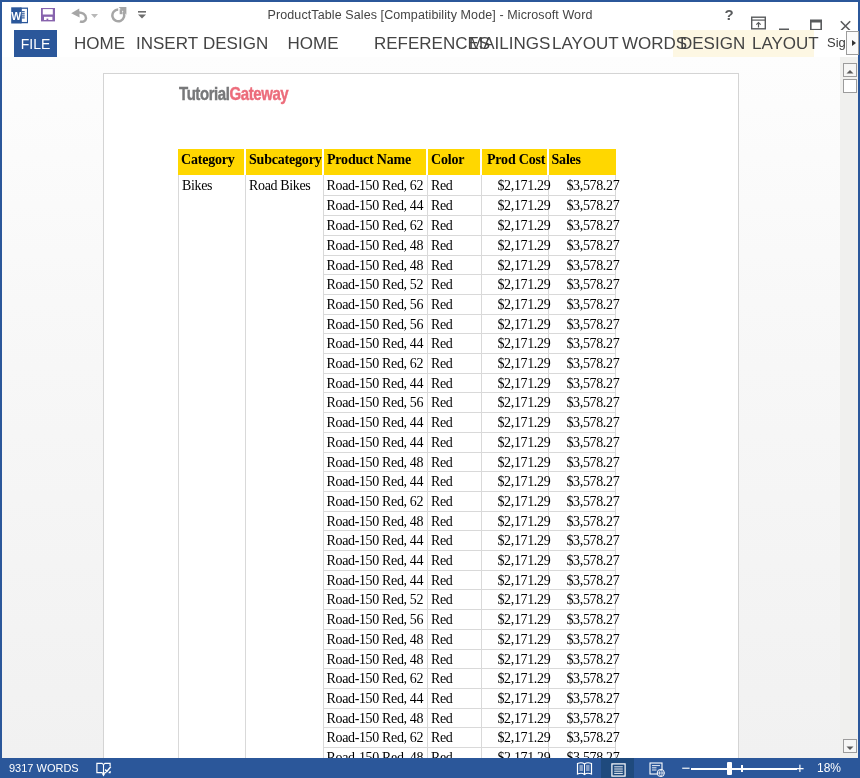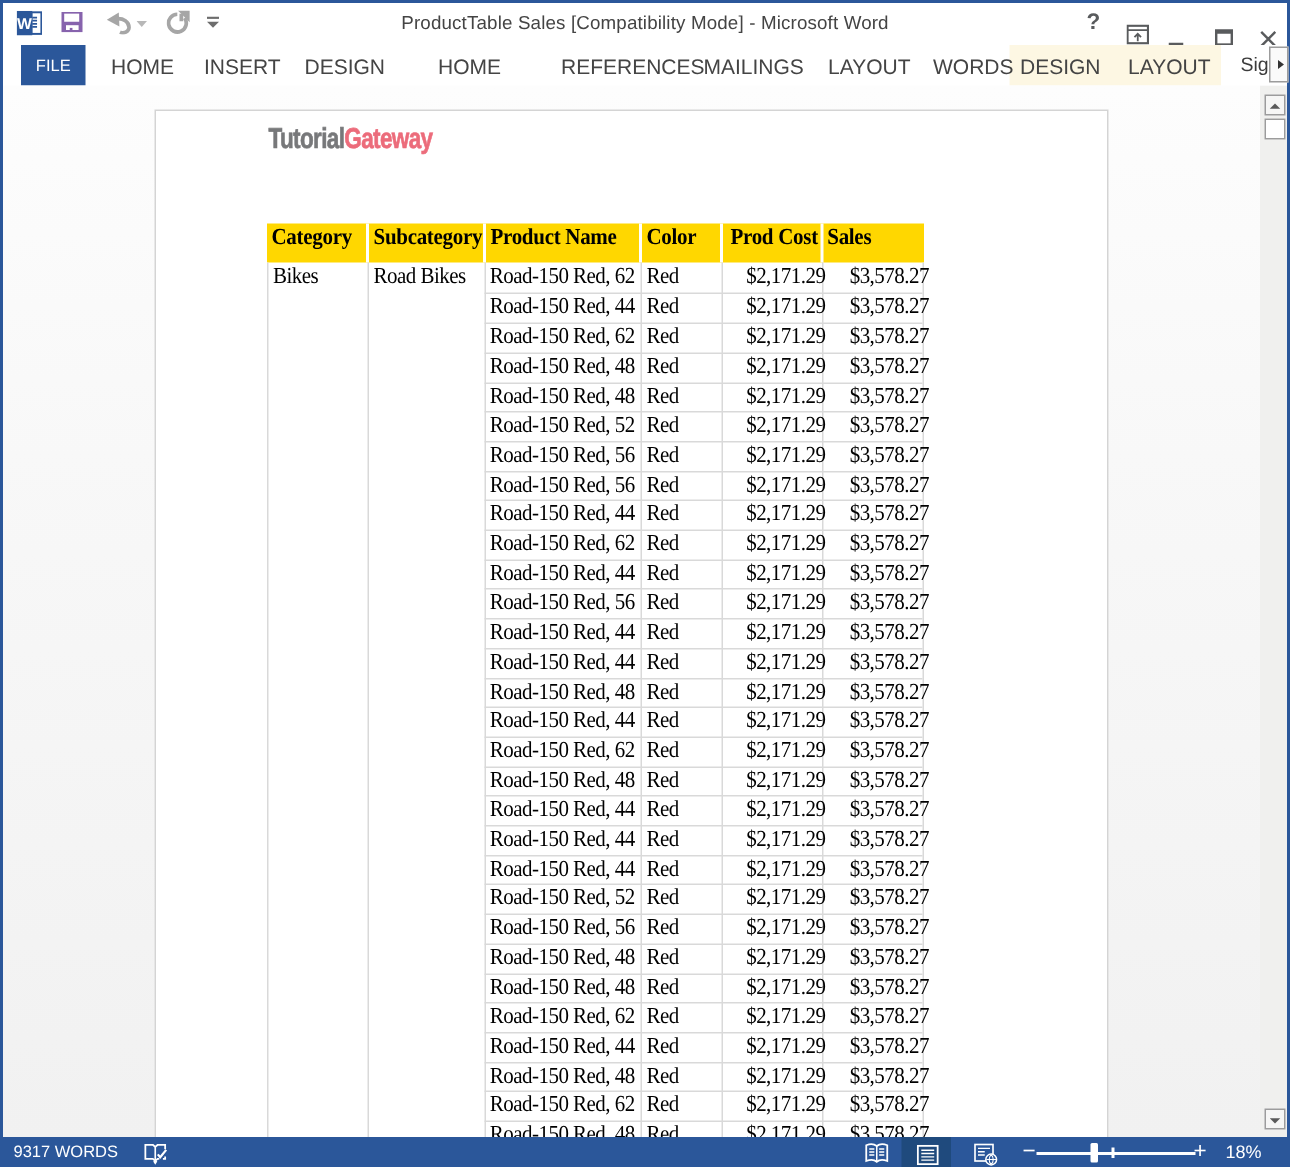--- a/index.html
+++ b/index.html
@@ -11,22 +11,22 @@
   
   .titlebar { position:absolute; left:0; top:0; width:856px; height:28px; background:#fff; }
   .ticon { position:absolute; top:5px; }
   .title { position:absolute; left:0; top:0; width:856px; text-align:center; line-height:27px;
            font-size:12.5px; color:#444; letter-spacing:0.1px; }
   .winctl { position:absolute; top:0; height:28px; color:#585a5c; }
 
   
   .tabs { position:absolute; left:0; top:28px; width:856px; height:27px; background:#fff; }
   .filetab { position:absolute; left:12px; top:0px; width:43px; height:27px; background:#2b579a;
-             color:#fff; font-size:11px; text-align:center; line-height:28px; }
-  .tab { position:absolute; top:0; height:27px; font-size:14px; color:#444; line-height:28px; text-align:center; }
+             color:#fff; font-size:14px; text-align:center; line-height:28px; }
+  .tab { position:absolute; top:0; height:27px; font-size:17px; color:#444; line-height:28px; text-align:center; }
   .ctxbg { position:absolute; left:671px; top:0; width:141px; height:27px; background:#fdf7e3; }
   .signin { position:absolute; left:825px; top:5px; width:21px; height:18px; overflow:hidden;
             font-size:13px; color:#3b3b3b; white-space:nowrap; }
   .tabscroll { position:absolute; left:844px; top:1px; width:13px; height:24px; background:#fafafa;
                border:1px solid #9c9c9c; }
   .tabscroll:after { content:""; position:absolute; left:4.5px; top:8px; width:0; height:0;
                      border-left:4px solid #333; border-top:3.5px solid transparent; border-bottom:3.5px solid transparent; }
 
   
   .docarea { position:absolute; left:0px; top:55px; width:856px; height:701px; overflow:hidden;

